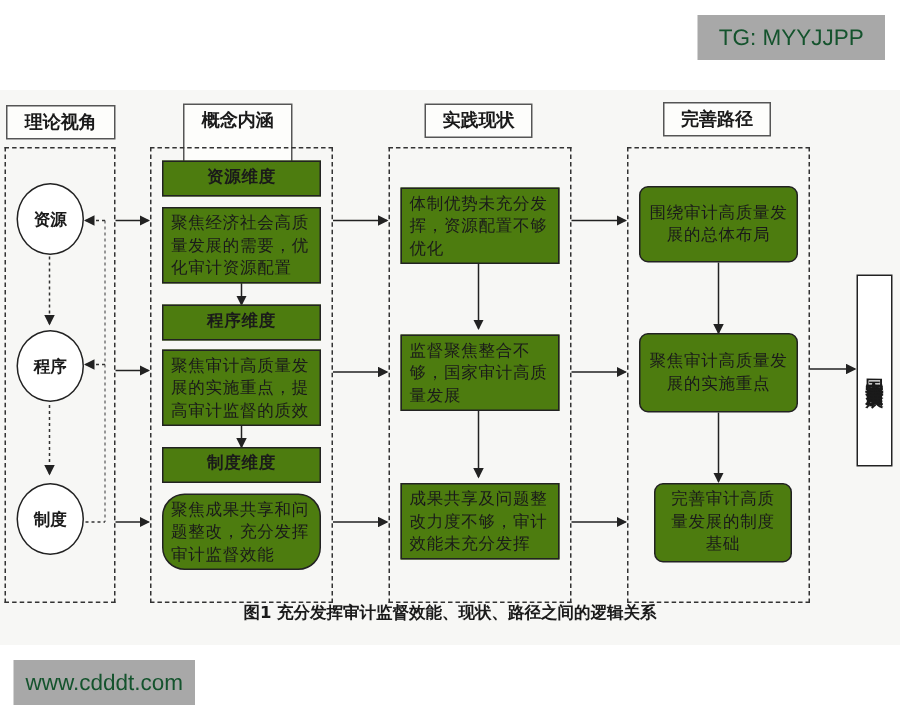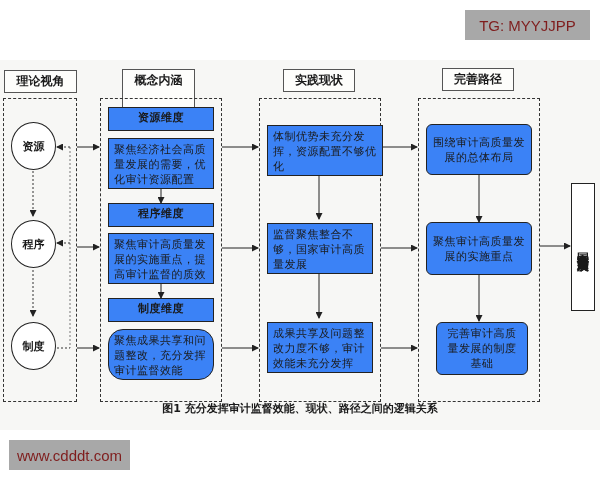--- a/index.html
+++ b/index.html
@@ -10,38 +10,38 @@
     color:#1a1a1a;
   }
   .abs { position:absolute; box-sizing:border-box; }
   .bg-page { left:0; top:60px; width:600px; height:370px; background:#f7f7f5; }
   .hdr {
     border:1px solid #555; background:#fdfdfb;
     font-size:12px; font-weight:bold; text-align:center; line-height:21px;
   }
   .dash { border:1.5px dashed #333; }
   .solid {
-    border:1.5px solid #222; background:#3b82f6;
-    font-size:11px; line-height:15px; padding:3px 5px; letter-spacing:0.5px;
+    border:1.5px solid #222; background:#4d7c0f;
+    font-size:11px; line-height:15px; padding:3px 5px; letter-spacing:0.5px;font-family:Liberation Serif, serif;
   }
   .dim { font-weight:bold; text-align:center; font-size:11px; line-height:20px; padding:0; }
   .round { border-radius:6px; text-align:center; display:flex; align-items:center; justify-content:center; }
   .circle {
     border:1.2px solid #222; border-radius:50%; background:#fff;
     display:flex; align-items:center; justify-content:center;
     font-size:11px; font-weight:bold;
   }
   .final {
     border:1.5px solid #222; background:#fff; font-size:12px; font-weight:bold;
     writing-mode:vertical-rl; text-orientation:upright; text-align:center;
     line-height:22px; letter-spacing:1px; display:flex; align-items:center; justify-content:center;
   }
   .caption { font-size:11px; font-weight:bold; text-align:center; white-space:nowrap; }
   .wm {
-    background:#a8a8a8; color:#7f1d1d; font-family:"Liberation Sans", sans-serif;
+    background:#a8a8a8; color:#14532d; font-family:"Liberation Sans", sans-serif;
     font-size:15px; display:flex; align-items:center; justify-content:center;
   }
   svg.lines { position:absolute; left:0; top:0; }
 </style>
 </head>
 <body>
 
 <div class="abs bg-page"></div>
 
 <div class="abs wm" style="left:465px;top:10px;width:125px;height:30px;">TG: MYYJJPP</div>
@@ -100,21 +100,21 @@
 <div class="abs circle" style="left:11px;top:220px;width:45px;height:48px;">程序</div>
 <div class="abs circle" style="left:11px;top:322px;width:45px;height:48px;">制度</div>
 
 <div class="abs solid dim" style="left:108px;top:107px;width:106px;height:24px;">资源维度</div>
 <div class="abs solid" style="left:108px;top:138px;width:106px;height:51px;">聚焦经济社会高质量发展的需要，优化审计资源配置</div>
 <div class="abs solid dim" style="left:108px;top:203px;width:106px;height:24px;">程序维度</div>
 <div class="abs solid" style="left:108px;top:233px;width:106px;height:51px;">聚焦审计高质量发展的实施重点，提高审计监督的质效</div>
 <div class="abs solid dim" style="left:108px;top:298px;width:106px;height:24px;">制度维度</div>
 <div class="abs solid" style="left:108px;top:329px;width:106px;height:51px;border-radius:15px;">聚焦成果共享和问题整改，充分发挥审计监督效能</div>
 
-<div class="abs solid" style="left:267px;top:125px;width:116px;height:51px;">体制优势未充分发挥，资源配置不够优化</div>
+<div class="abs solid" style="left:267px;top:125px;width:106px;height:51px;">体制优势未充分发挥，资源配置不够优化</div>
 <div class="abs solid" style="left:267px;top:223px;width:106px;height:51px;">监督聚焦整合不够，国家审计高质量发展</div>
 <div class="abs solid" style="left:267px;top:322px;width:106px;height:51px;">成果共享及问题整改力度不够，审计效能未充分发挥</div>
 
 <div class="abs solid round" style="left:426px;top:124px;width:106px;height:51px;">围绕审计高质量发展的总体布局</div>
 <div class="abs solid round" style="left:426px;top:222px;width:106px;height:53px;">聚焦审计高质量发展的实施重点</div>
 <div class="abs solid round" style="left:436px;top:322px;width:92px;height:53px;">完善审计高质量发展的制度基础</div>
 
 <div class="abs final" style="left:571px;top:183px;width:24px;height:128px;">国家审计高质量发展</div>
 
 <div class="abs caption" style="left:0;top:401px;width:600px;height:16px;">图1  充分发挥审计监督效能、现状、路径之间的逻辑关系</div>

